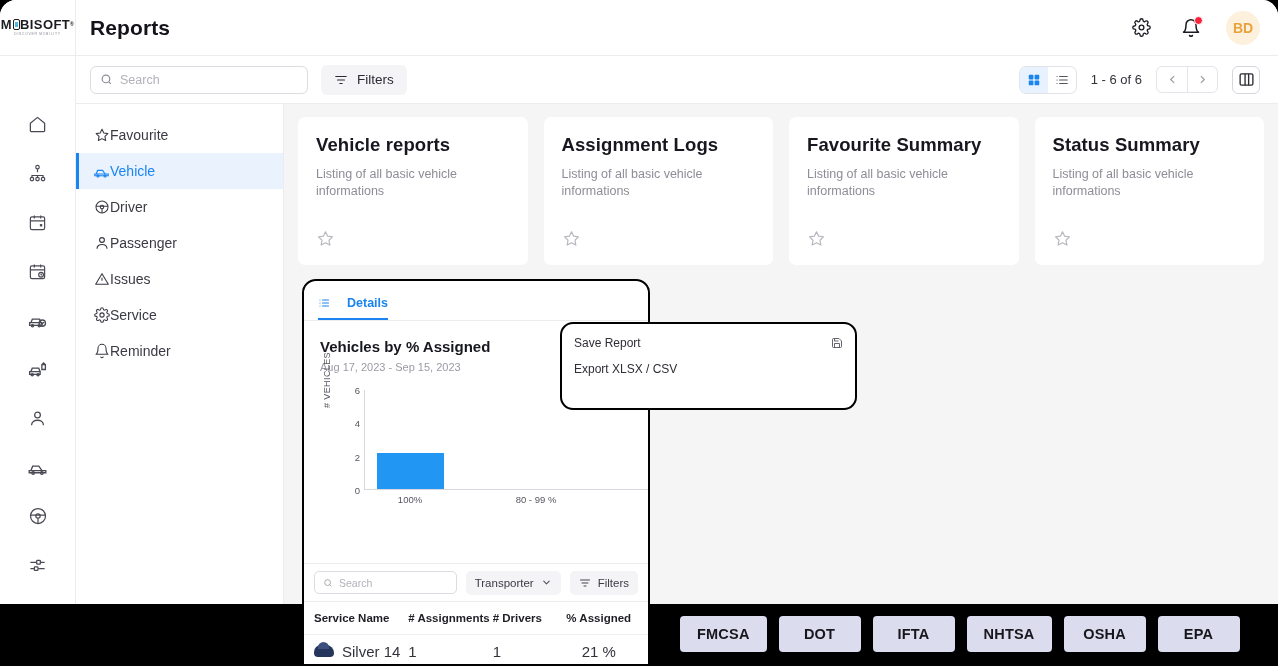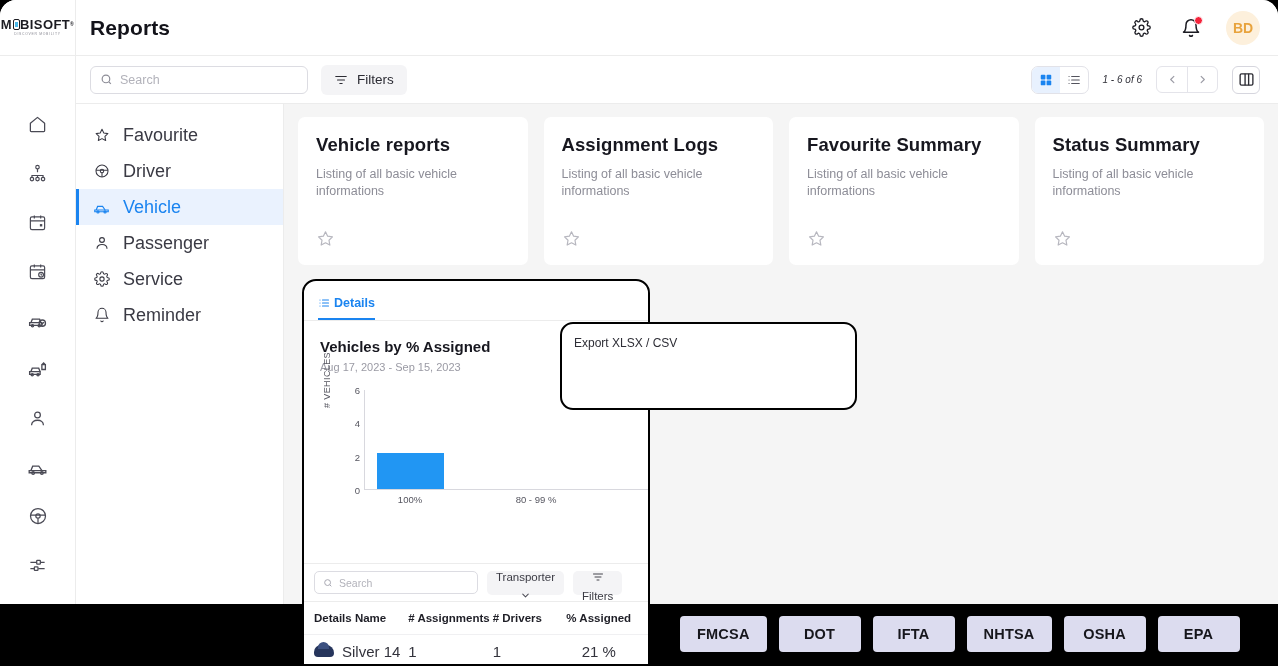--- a/index.html
+++ b/index.html
@@ -141,21 +141,21 @@
     border: 1px solid #e2e2e8; border-radius: 7px;
     overflow: hidden;
     height: 28px;
   }
   .view-toggle .vt {
     width: 28px; height: 26px;
     display: flex; align-items: center; justify-content: center;
     cursor: pointer;
   }
   .view-toggle .vt.active { background: #e8f1fe; }
-  .count-label { font-size: 10px; color: #32323a; white-space: nowrap; font-style: italic; }
+  .count-label { font-size: 13px; color: #32323a; white-space: nowrap; }
   .pager {
     display: flex; align-items: center;
     border: 1px solid #e4e4ea; border-radius: 6px;
     height: 27px; overflow: hidden;
   }
   .pager .pg {
     width: 30px; height: 25px;
     display: flex; align-items: center; justify-content: center;
     cursor: pointer; color: #9a9aa4;
   }
@@ -189,23 +189,23 @@
   .navlist {
     position: absolute;
     left: 76px; top: 104px;
     width: 208px; height: 500px;
     background: #ffffff;
     border-right: 1px solid #ececec;
     padding-top: 13px;
   }
   .nav-item {
     height: 36px;
-    display: flex; align-items: center; gap: 13px;
+    display: flex; align-items: center; 
     padding-left: 17px;
-    font-size: 18px; color: #3a3a44;
+    font-size: 14px; color: #3a3a44;
     cursor: pointer;
     position: relative;
   }
   .nav-item.active {
     background: #eaf2fe;
     color: #1a84f0;
     font-weight: 500;
   }
   .nav-item.active::before {
     content: "";
@@ -261,21 +261,21 @@
     overflow: hidden;
     z-index: 20;
   }
   .tabs-row {
     height: 40px;
     display: flex; align-items: flex-end;
     border-bottom: 1px solid #ececec;
     padding-left: 14px;
   }
   .tab {
-    display: flex; align-items: center; gap: 4px;
+    display: flex; align-items: center; gap: 17px;
     font-size: 12.5px; font-weight: 600;
     color: #8a8a94;
     padding-bottom: 8px;
     cursor: pointer;
     border-bottom: 2.5px solid transparent;
   }
   .tab.active { color: #1a84f0; border-bottom-color: #1a84f0; }
 
   .chart-area { padding: 17px 16px 0 16px; }
   .chart-title { font-size: 15px; font-weight: 700; color: #17171f; }
@@ -343,21 +343,20 @@
     padding: 0 8px;
     font-size: 10.5px; color: #b2b2ba;
   }
   .chip {
     height: 24px;
     padding: 0 9px;
     background: #f4f4f6; border-radius: 5px;
     display: flex; align-items: center; gap: 7px;
     font-size: 11.5px; color: #3b3b44;
     cursor: pointer;
-    flex-direction: column;
   }
 
   .data-table {
     position: absolute;
     left: 0; top: 320px;
     width: 100%;
     border-top: 1px solid #ececec;
   }
   .dt-head {
     display: flex; align-items: center;
@@ -644,53 +643,62 @@
   <div class="navlist">
     <div class="nav-item">
       <span class="nav-icon">
         <svg width="16" height="16" viewBox="0 0 24 24" fill="none" stroke="#3a3a44" stroke-width="1.6" stroke-linejoin="round">
             <path d="M12 3.5l2.7 5.6 6.1.8-4.4 4.3 1.1 6.1L12 17.4l-5.5 2.9 1.1-6.1L3.2 9.9l6.1-.8z"></path>
           </svg>
       </span>
       <span>Favourite</span>
     </div>
 
-    <div class="nav-item">
-      <span class="nav-icon">
-        <svg width="16" height="16" viewBox="0 0 24 24" fill="none" stroke="#3a3a44" stroke-width="1.6">
-            <circle cx="12" cy="12" r="9"></circle>
-            <circle cx="12" cy="12" r="2.6"></circle>
-            <path d="M3.2 11h17.6M12 14.6V21"></path>
-          </svg>
-      </span>
-      <span>Driver</span>
-    </div>
-
     <div class="nav-item active">
       <span class="nav-icon">
         <svg width="17" height="17" viewBox="0 0 24 24" fill="none" stroke="#1a84f0" stroke-width="1.6">
           <path d="M2.5 15.5h19v2.5h-19z"></path>
             <path d="M4.5 15.5l2-5h7l3.6 5"></path>
             <circle cx="7" cy="18.3" r="1.5"></circle>
             <circle cx="17" cy="18.3" r="1.5"></circle>
         </svg>
       </span>
       <span>Vehicle</span>
     </div>
 
     <div class="nav-item">
       <span class="nav-icon">
+        <svg width="16" height="16" viewBox="0 0 24 24" fill="none" stroke="#3a3a44" stroke-width="1.6">
+            <circle cx="12" cy="12" r="9"></circle>
+            <circle cx="12" cy="12" r="2.6"></circle>
+            <path d="M3.2 11h17.6M12 14.6V21"></path>
+          </svg>
+      </span>
+      <span>Driver</span>
+    </div>
+
+    <div class="nav-item">
+      <span class="nav-icon">
         <svg width="16" height="16" viewBox="0 0 24 24" fill="none" stroke="#3a3a44" stroke-width="1.7">
             <circle cx="12" cy="7.5" r="3.6"></circle>
             <path d="M4.5 20.5c0-4 3.4-6.3 7.5-6.3s7.5 2.3 7.5 6.3"></path>
           </svg>
       </span>
       <span>Passenger</span>
     </div>
 
+    <div class="nav-item">
+      <span class="nav-icon">
+        <svg width="16" height="16" viewBox="0 0 24 24" fill="none" stroke="#3a3a44" stroke-width="1.6" stroke-linejoin="round">
+            <path d="M12 4L2.5 20h19z"></path>
+            <path d="M12 10v4.5M12 17.3h.01"></path>
+          </svg>
+      </span>
+      <span>Issues</span>
+    </div>
 
     <div class="nav-item">
       <span class="nav-icon">
         <svg width="16" height="16" viewBox="0 0 24 24" fill="none" stroke="#3a3a44" stroke-width="1.6">
           <circle cx="12" cy="12" r="3.2"></circle>
           <path d="M19.4 15a1.65 1.65 0 0 0 .33 1.82l.06.06a2 2 0 1 1-2.83 2.83l-.06-.06a1.65 1.65 0 0 0-1.82-.33 1.65 1.65 0 0 0-1 1.51V21a2 2 0 1 1-4 0v-.09A1.65 1.65 0 0 0 9 19.4a1.65 1.65 0 0 0-1.82.33l-.06.06a2 2 0 1 1-2.83-2.83l.06-.06a1.65 1.65 0 0 0 .33-1.82 1.65 1.65 0 0 0-1.51-1H3a2 2 0 1 1 0-4h.09A1.65 1.65 0 0 0 4.6 9a1.65 1.65 0 0 0-.33-1.82l-.06-.06a2 2 0 1 1 2.83-2.83l.06.06A1.65 1.65 0 0 0 9 4.6a1.65 1.65 0 0 0 1-1.51V3a2 2 0 1 1 4 0v.09a1.65 1.65 0 0 0 1 1.51 1.65 1.65 0 0 0 1.82-.33l.06-.06a2 2 0 1 1 2.83 2.83l-.06.06A1.65 1.65 0 0 0 19.4 9a1.65 1.65 0 0 0 1.51 1H21a2 2 0 1 1 0 4h-.09a1.65 1.65 0 0 0-1.51 1z"></path>
         </svg>
       </span>
       <span>Service</span>
     </div>
@@ -813,38 +821,47 @@
         <svg width="12" height="12" viewBox="0 0 24 24" fill="none" stroke="#3b3b44" stroke-width="1.9" stroke-linecap="round">
             <path d="M3 6h18M6 12h12M10 18h4"></path>
           </svg>
       </span>
       <span>Filters</span>
     </div>
   </div>
 
   <div class="data-table">
     <div class="dt-head">
-      <div class="c1">Details Name</div>
+      <div class="c1">Service Name</div>
       <div class="c2"># Assignments</div>
       <div class="c3"># Drivers</div>
       <div class="c4">% Assigned</div>
     </div>
     <div class="dt-row">
       <div class="c1">
         <span class="car-thumb"></span>
         <span>Silver 14</span>
       </div>
       <div class="c2">1</div>
       <div class="c3">1</div>
       <div class="c4">21 %</div>
     </div>
   </div>
 </div>
 
 <div class="ctx-menu">
+  <div class="ctx-item">
+    <span>Save Report</span>
+    <span class="ctx-ic">
+      <svg width="12" height="12" viewBox="0 0 24 24" fill="none" stroke="#55555f" stroke-width="1.8">
+        <path d="M19 21H5a2 2 0 0 1-2-2V5a2 2 0 0 1 2-2h11l5 5v11a2 2 0 0 1-2 2z"></path>
+        <path d="M17 21v-8H7v8M7 3v5h8"></path>
+      </svg>
+    </span>
+  </div>
   <div class="ctx-item">
     <span>Export XLSX / CSV</span>
   </div>
 </div>
 
 <div class="badges">
   <div class="badge">FMCSA</div>
   <div class="badge">DOT</div>
   <div class="badge">IFTA</div>
   <div class="badge">NHTSA</div>

